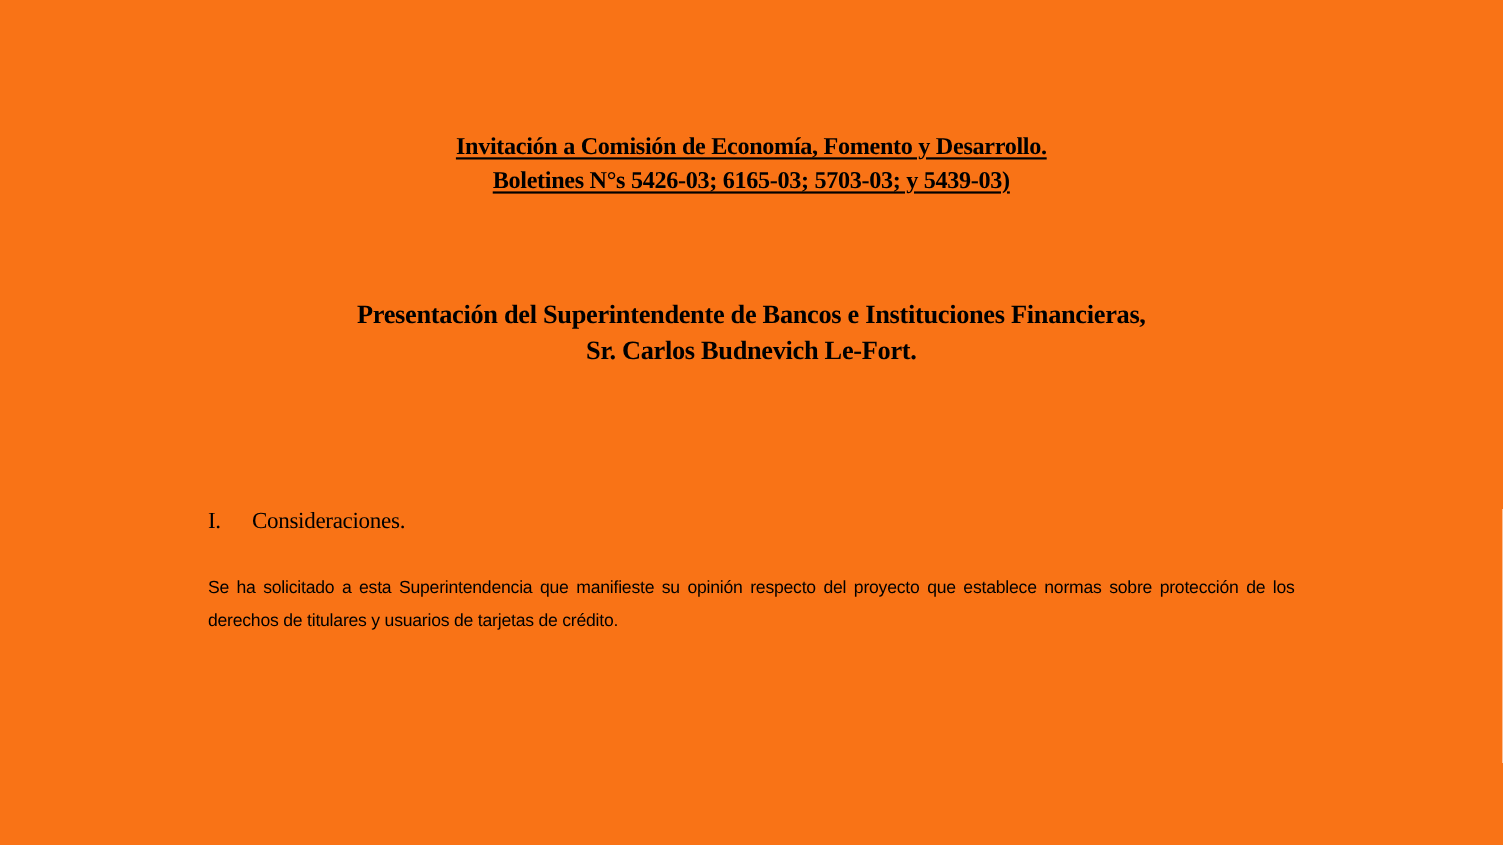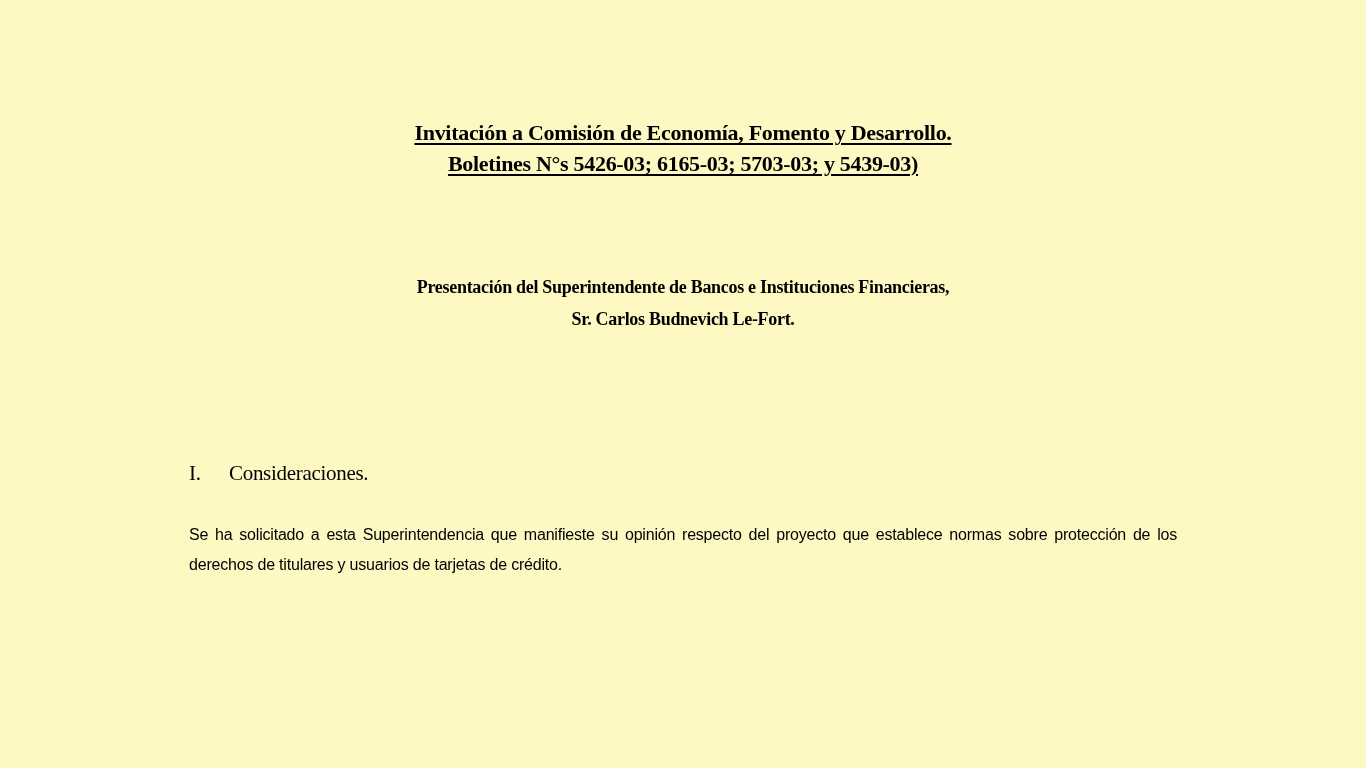--- a/index.html
+++ b/index.html
@@ -11,21 +11,21 @@
       overflow: hidden;
     }
     body {
       font-family: "Liberation Serif", "DejaVu Serif", serif;
       color: #000000;
     }
     .page {
       position: relative;
       width: 1366px;
       height: 768px;
-      background: #fef9c3;
+      background: #f97316;
     }
     .title-block {
       position: absolute;
       left: 180px;
       top: 117px;
       width: 1006px;
       text-align: center;
       font-weight: bold;
       font-size: 22px;
       line-height: 31px;
@@ -39,21 +39,21 @@
       text-decoration-thickness: 2px;
       text-underline-offset: 3px;
     }
     .presentation-block {
       position: absolute;
       left: 180px;
       top: 271px;
       width: 1006px;
       text-align: center;
       font-weight: bold;
-      font-size: 18px;
+      font-size: 24px;
       line-height: 32px;
       letter-spacing: -0.3px;
     }
     .presentation-block div {
       display: block;
     }
     .section-heading {
       position: absolute;
       left: 189px;
       top: 459px;

